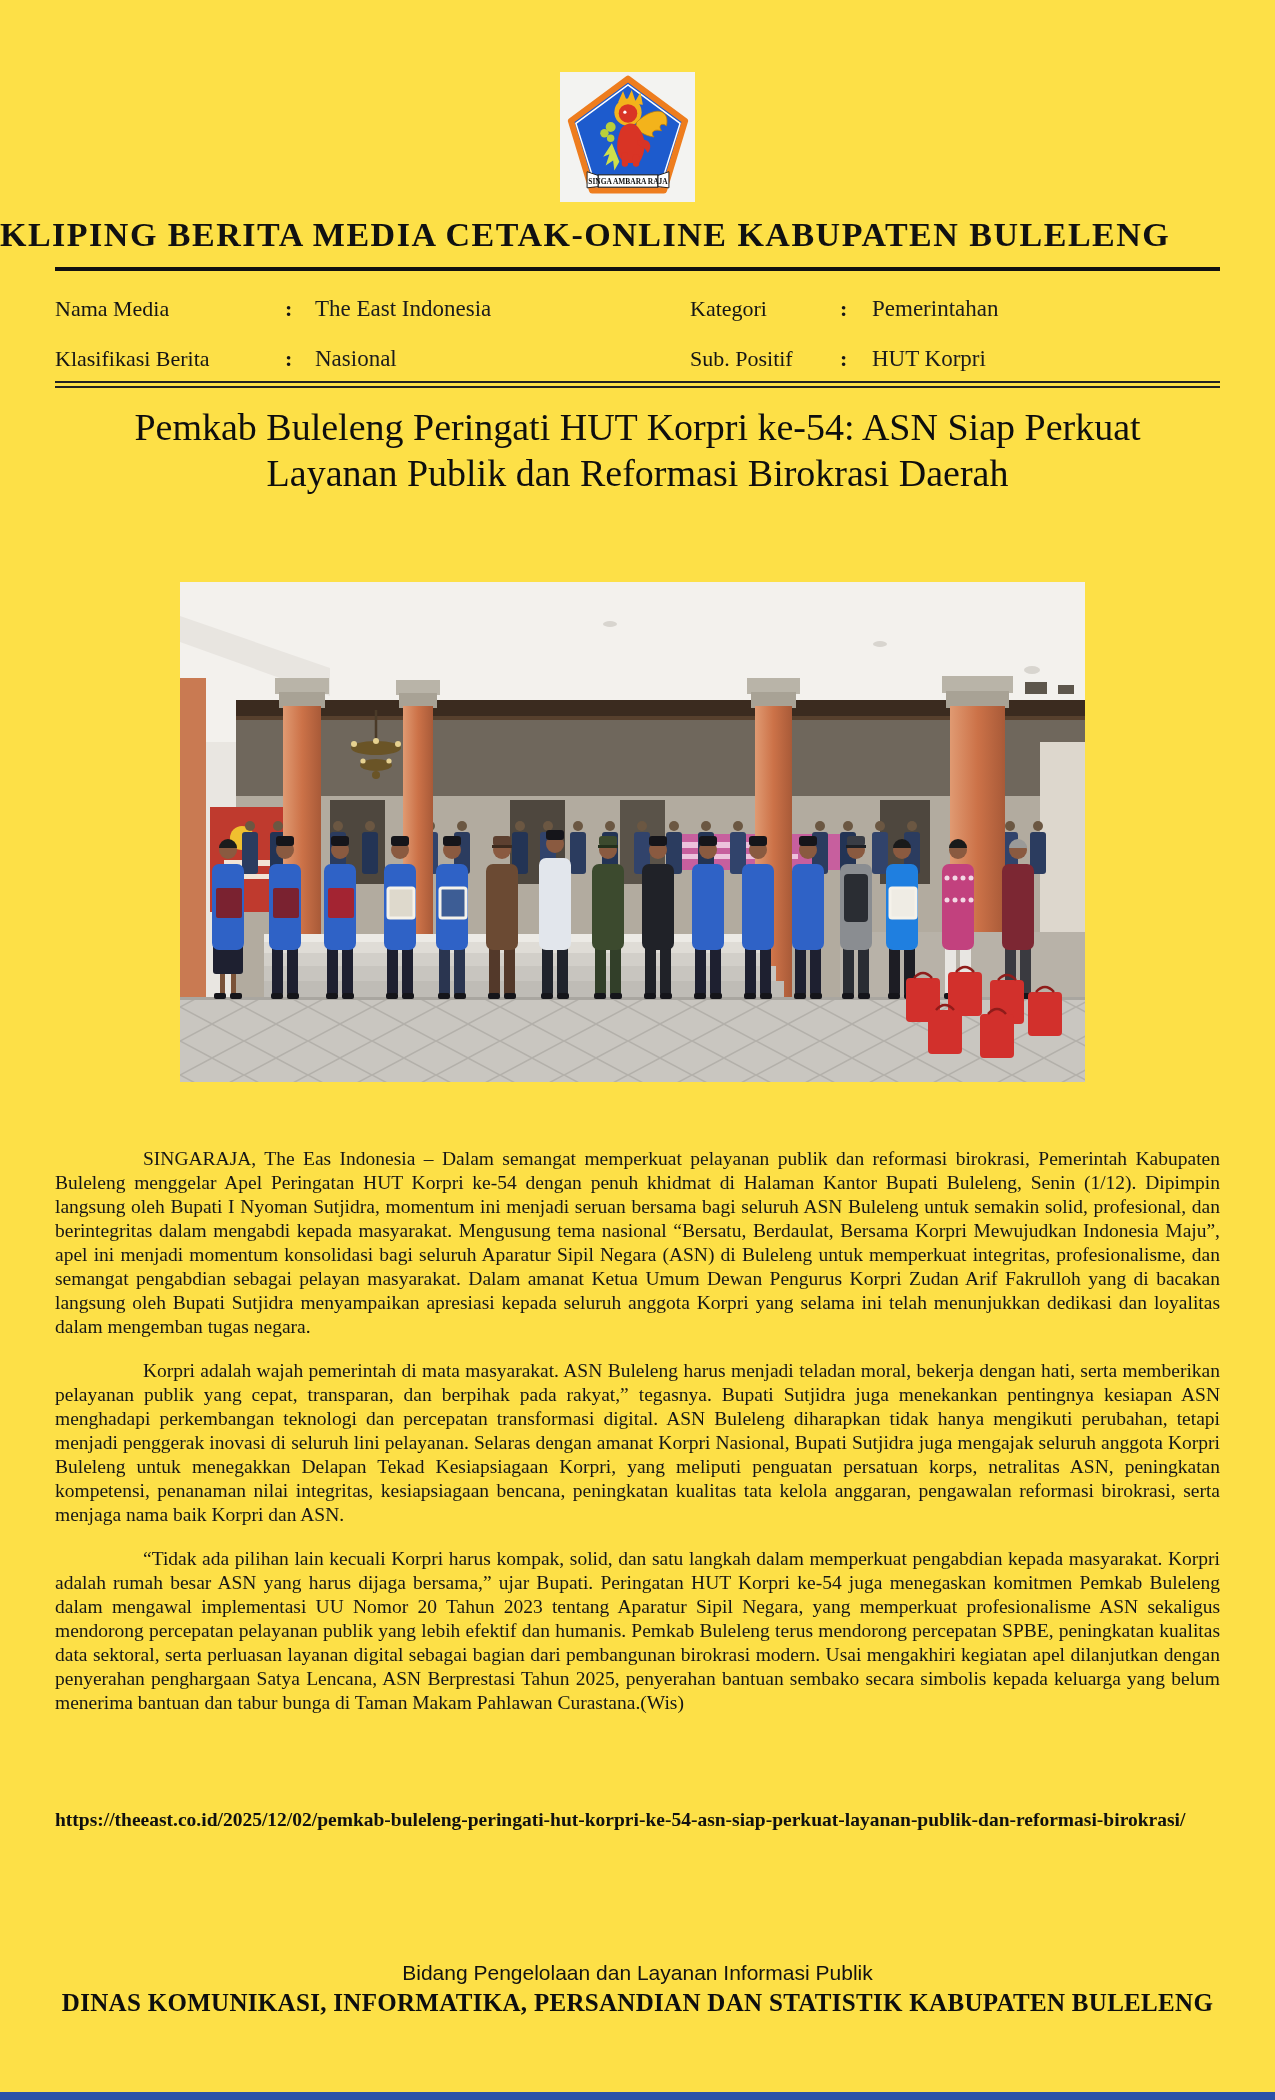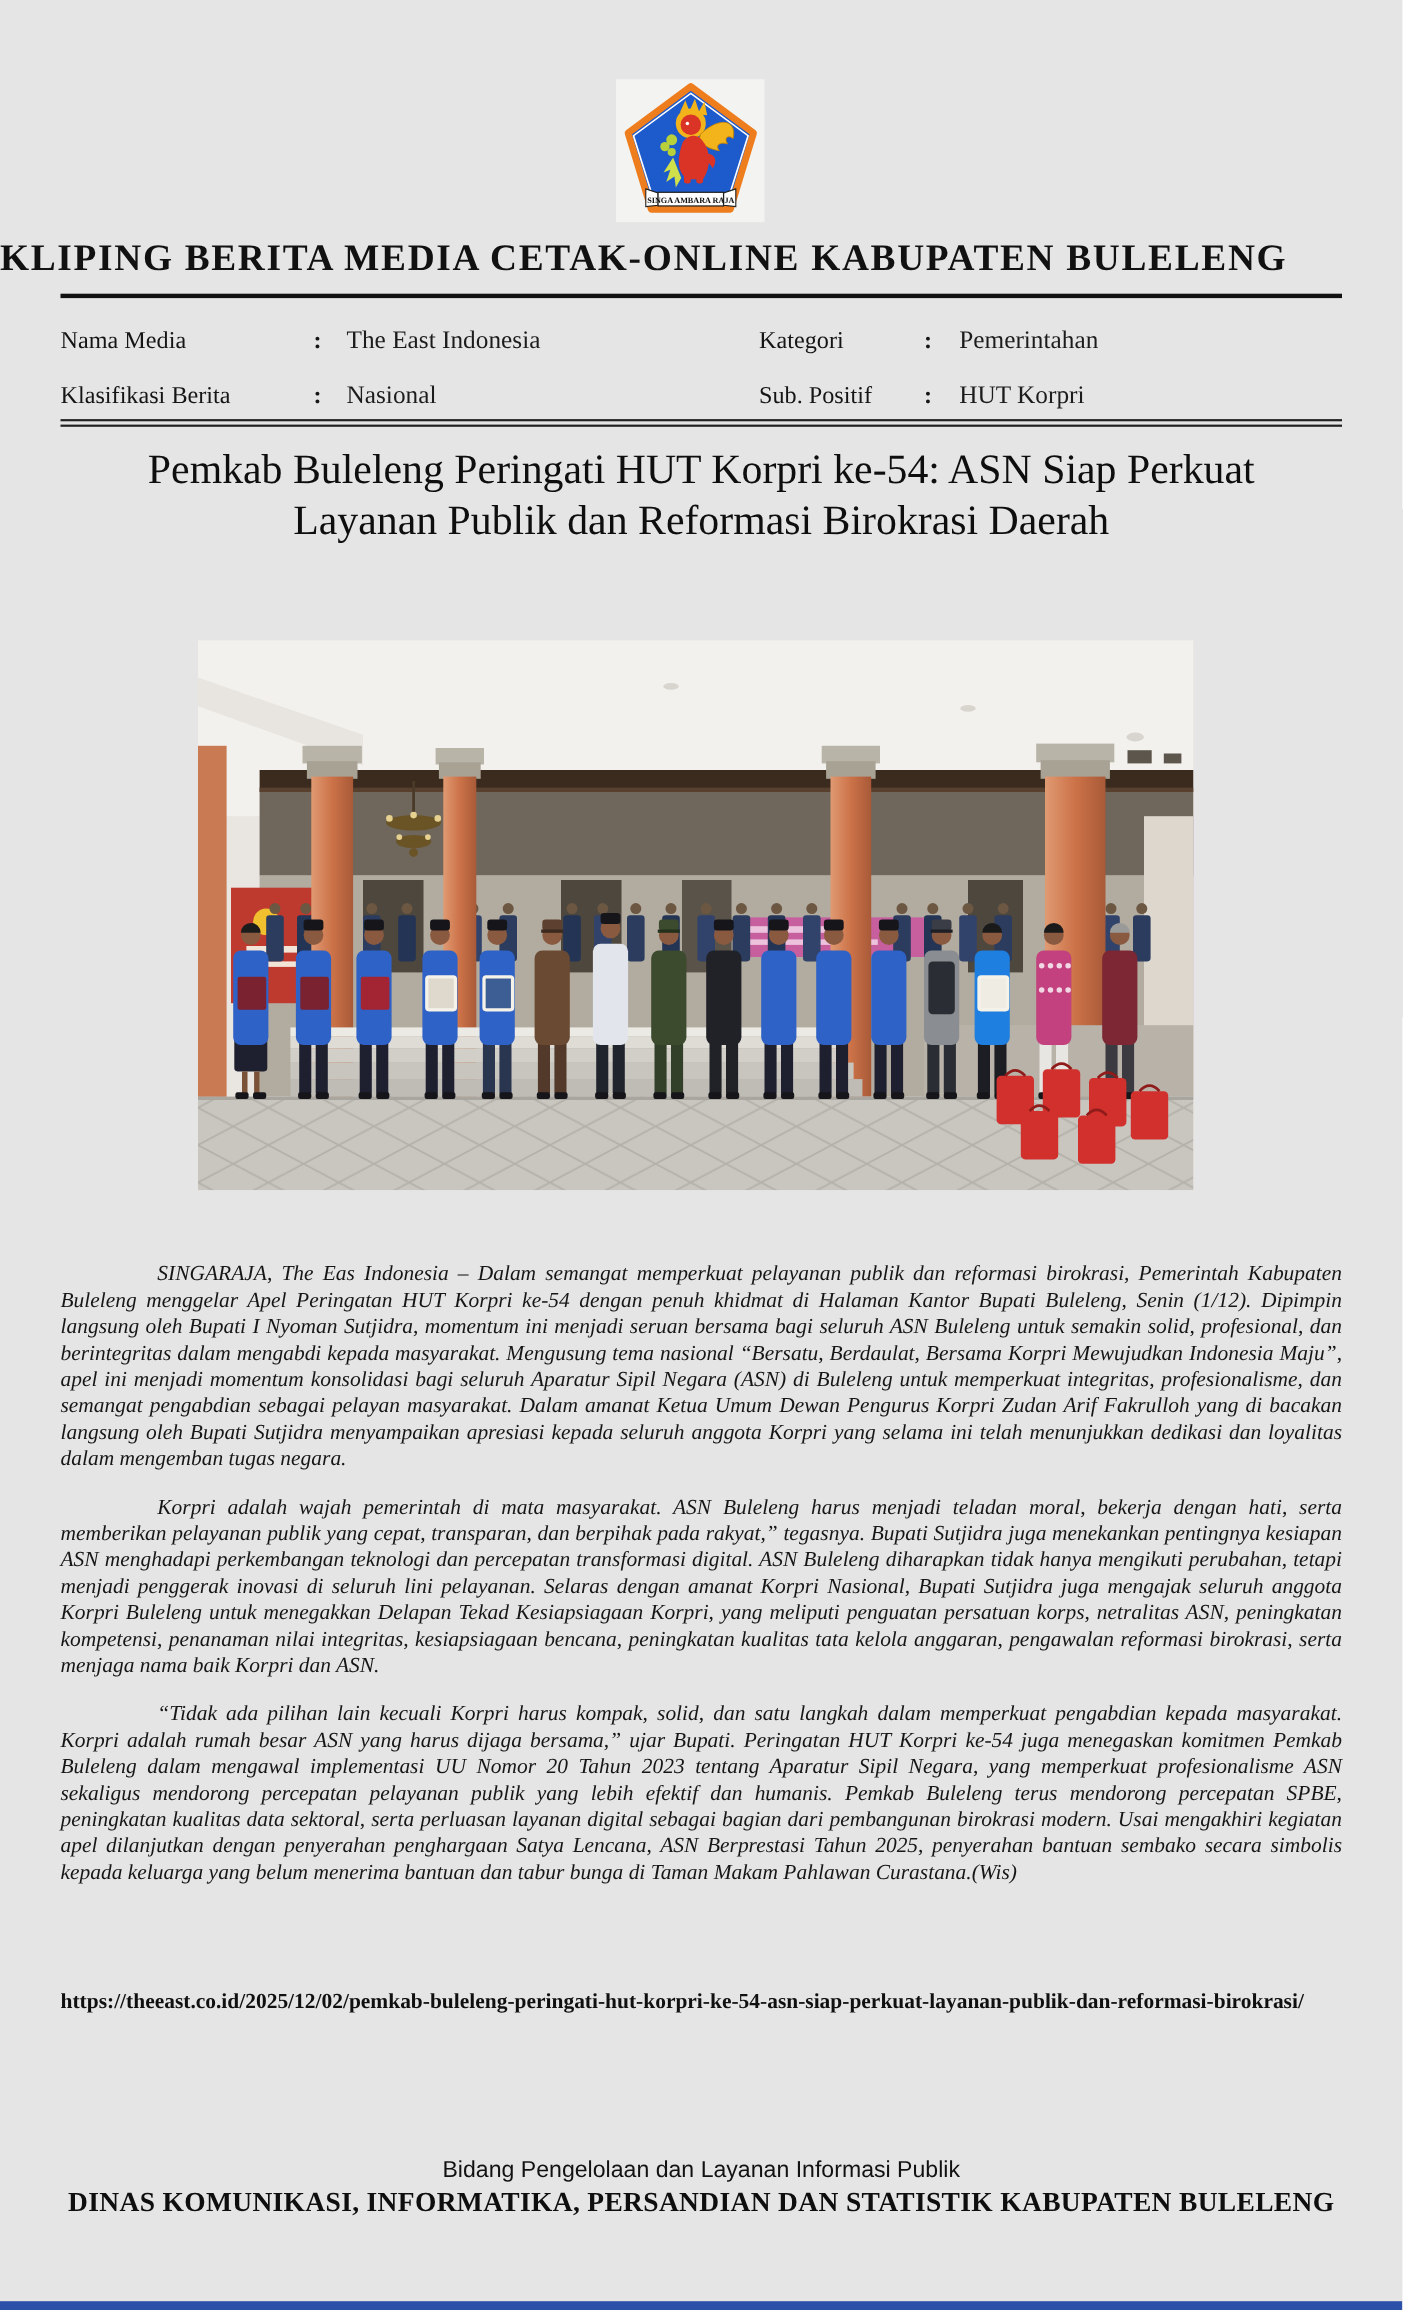--- a/index.html
+++ b/index.html
@@ -1,19 +1,19 @@
 <!DOCTYPE html>
 <html><head>
 <meta charset="utf-8">
 <style>
   html,body{margin:0;padding:0;background:#ffffff;}
   .page{
     position:relative;
     width:1275px;height:2100px;
-    background:#e5e5e5;
+    background:#fde047;
     font-family:"Liberation Serif", serif;
     color:#151515;
     overflow:hidden;
   }
   
   .logo-wrap{position:absolute;left:560px;top:72px;width:135px;height:130px;background:#f3f3f1;display:flex;align-items:center;justify-content:center;}
   .logo-wrap svg{width:128px;height:124px;}
   
   .header-title{
     position:absolute;top:216px;left:0;width:1275px;
@@ -33,21 +33,21 @@
   .art-title .line{font-size:38px;line-height:46px;white-space:nowrap;}
   .art-author{position:absolute;top:500px;left:0;width:1275px;text-align:center;font-weight:bold;font-size:23px;color:#0e0e0e;}
   
   .photo{position:absolute;left:180px;top:582px;width:905px;height:500px;background:#e9e6e1;}
   .photo svg{display:block;width:905px;height:500px;}
   
   .body-text{
     position:absolute;top:1147px;left:55px;width:1165px;
     font-size:19.5px;line-height:24px;text-align:justify;color:#161616;
   }
-  .body-text p{margin:0 0 20px 0;text-indent:88px;font-style:italic;}
+  .body-text p{margin:0 0 20px 0;text-indent:88px;}
   .article-url{
     position:absolute;top:1806px;left:55px;width:1165px;
     font-size:19.5px;line-height:27px;font-weight:bold;color:#101010;
     overflow-wrap:anywhere;word-break:break-word;text-align:left;
   }
   
   .footer-line1{
     position:absolute;top:1961px;left:0;width:1275px;text-align:center;
     font-family:"Liberation Sans", sans-serif;font-size:21px;color:#121212;
   }

